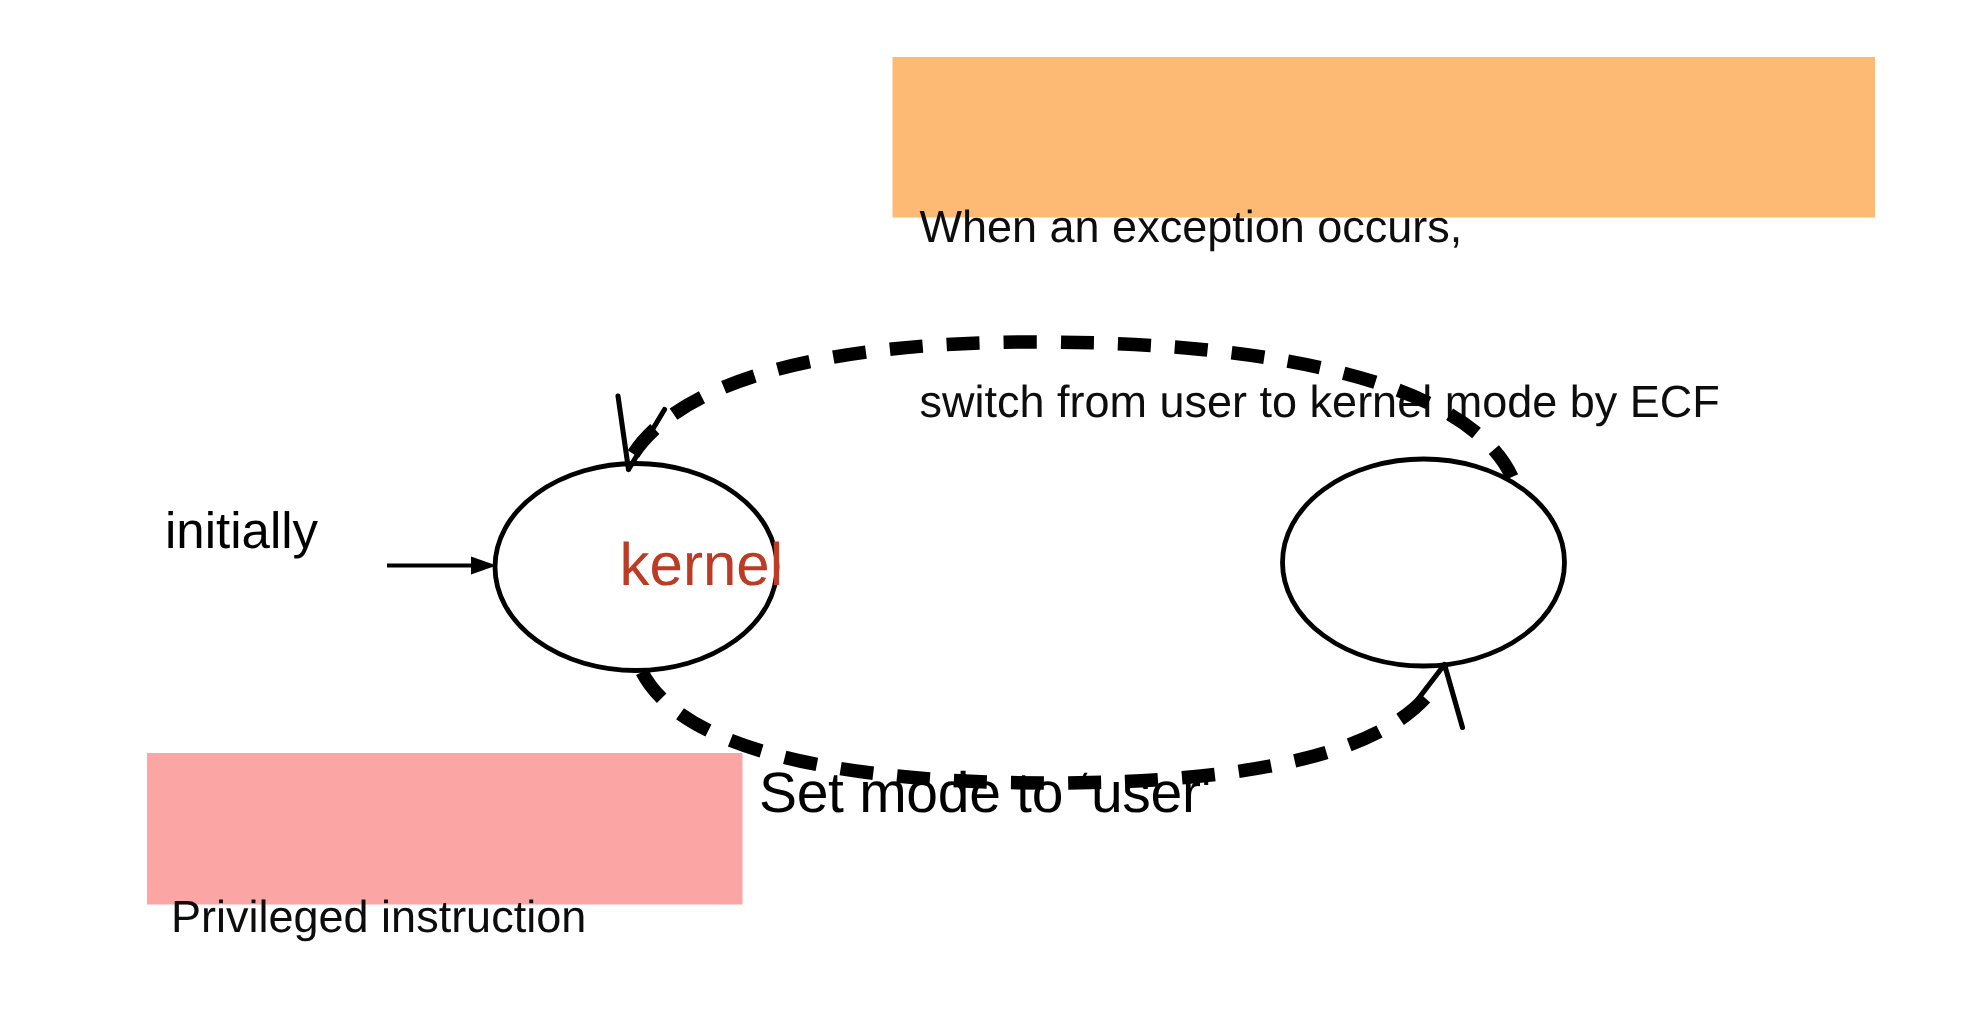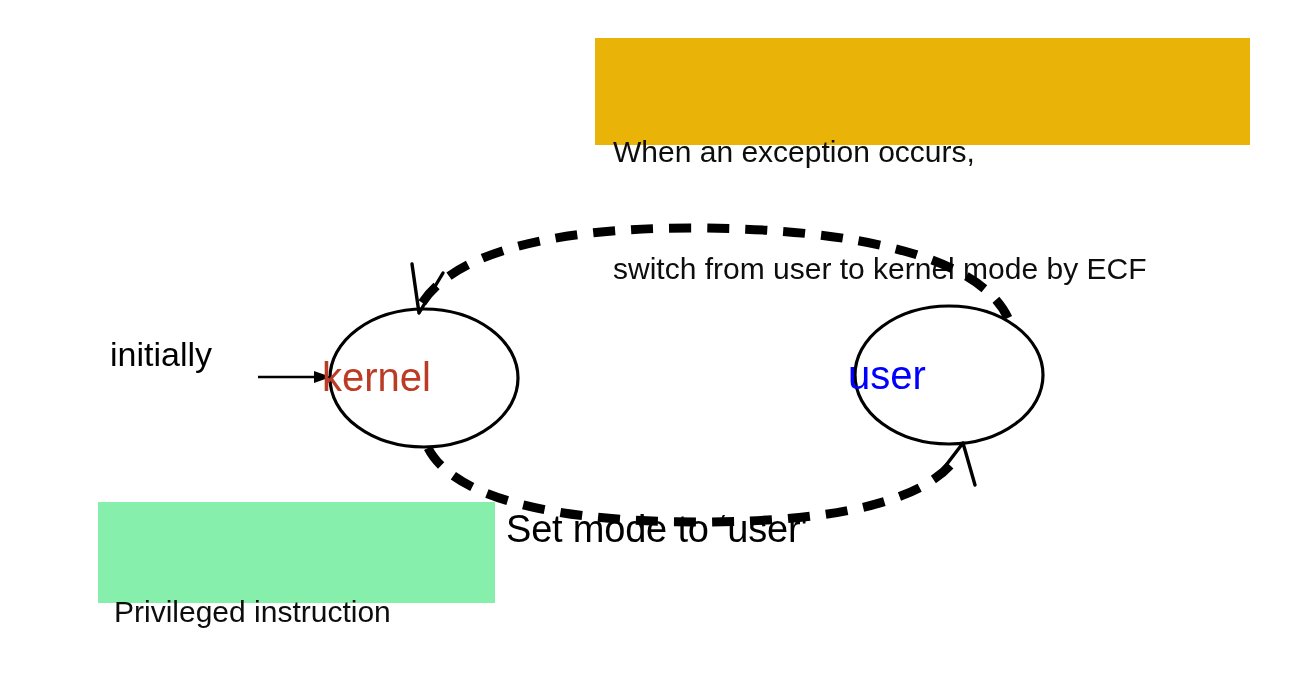--- a/index.html
+++ b/index.html
@@ -27,31 +27,31 @@
     line-height: 1.30;
     color: #0d0d0d;
     white-space: pre;
   }
 
   #exception-note {
     left: 595px;
     top: 38px;
     width: 655px;
     height: 107px;
-    background: #eab308;
+    background: #fdba74;
     padding: 16px 18px 0 18px;
     font-size: 30px;
   }
 
   #privileged-note {
     left: 98px;
     top: 502px;
     width: 397px;
     height: 101px;
-    background: #86efac;
+    background: #fca5a5;
     padding: 12px 16px 0 16px;
     font-size: 30px;
   }
 
   .callout-line { display: block; }
 
   
   .label {
     position: absolute;
     color: #000000;
@@ -77,21 +77,21 @@
   #initially-label {
     left: 110px;
     top: 335px;
     font-size: 34px;
     font-weight: normal;
   }
 
   
   .node-text {
     position: absolute;
-    text-align: left;
+    text-align: right;
     font-size: 40px;
     white-space: nowrap;
   }
   #kernel-text {
     left: 322px;
     top: 355px;
     width: 200px;
     color: #bc3b25;
   }
   #user-text {
@@ -171,15 +171,14 @@
     <path class="flow-arc" d="M 428 448 C 455 500 560 522 700 522 C 840 522 930 500 958 455"></path>
 
     <path class="arrow-head" d="M 975 485 L 963 443 M 937 477 L 963 443"></path>
 
     <line class="thin-line" x1="258" y1="377" x2="324" y2="377"></line>
     <polygon class="thin-head" points="331,377 314,371 314,383"></polygon>
   </svg>
 
   <div class="node-text" id="kernel-text">kernel</div>
 
-  <div class="node-text" id="user-text">user</div>
 
 </div>
 
 </body></html>

